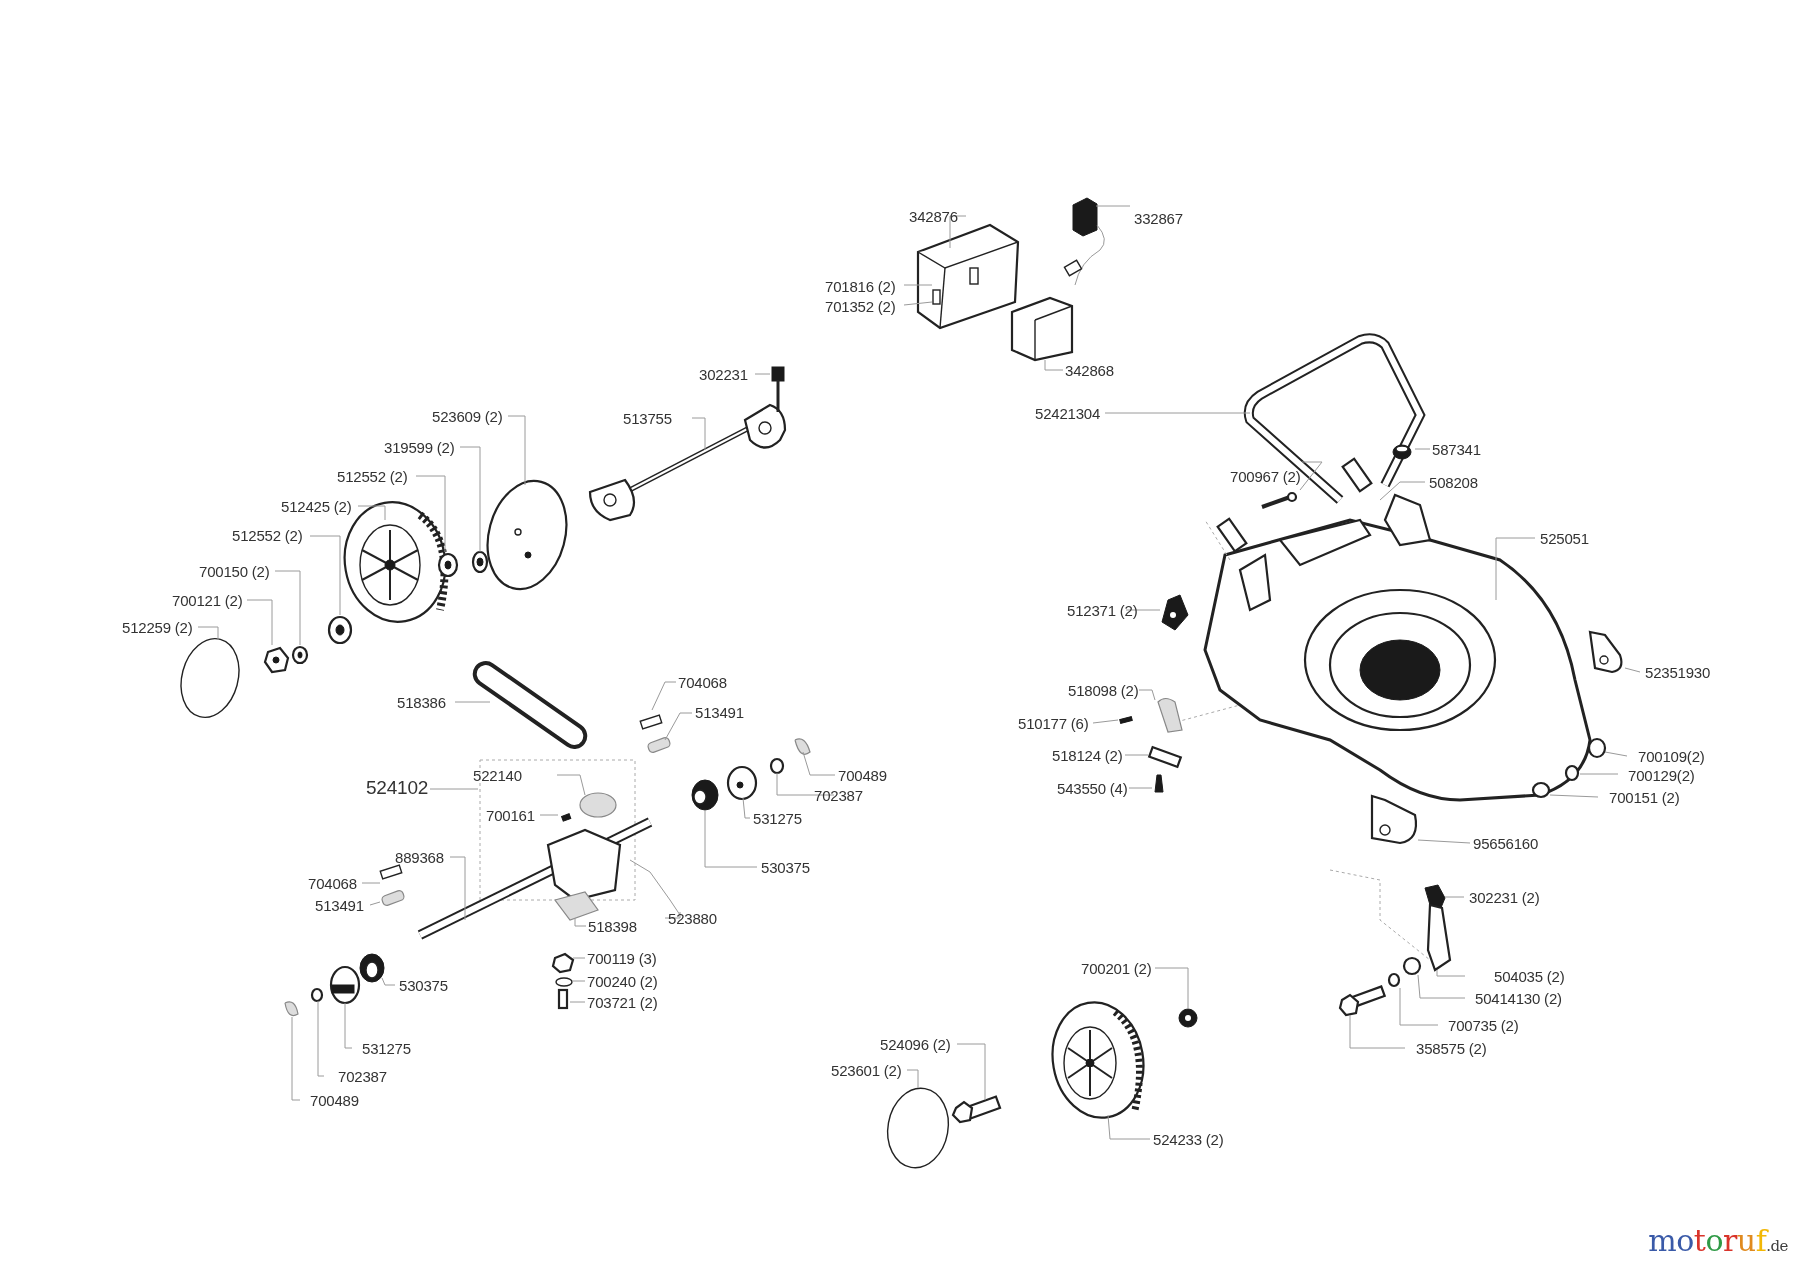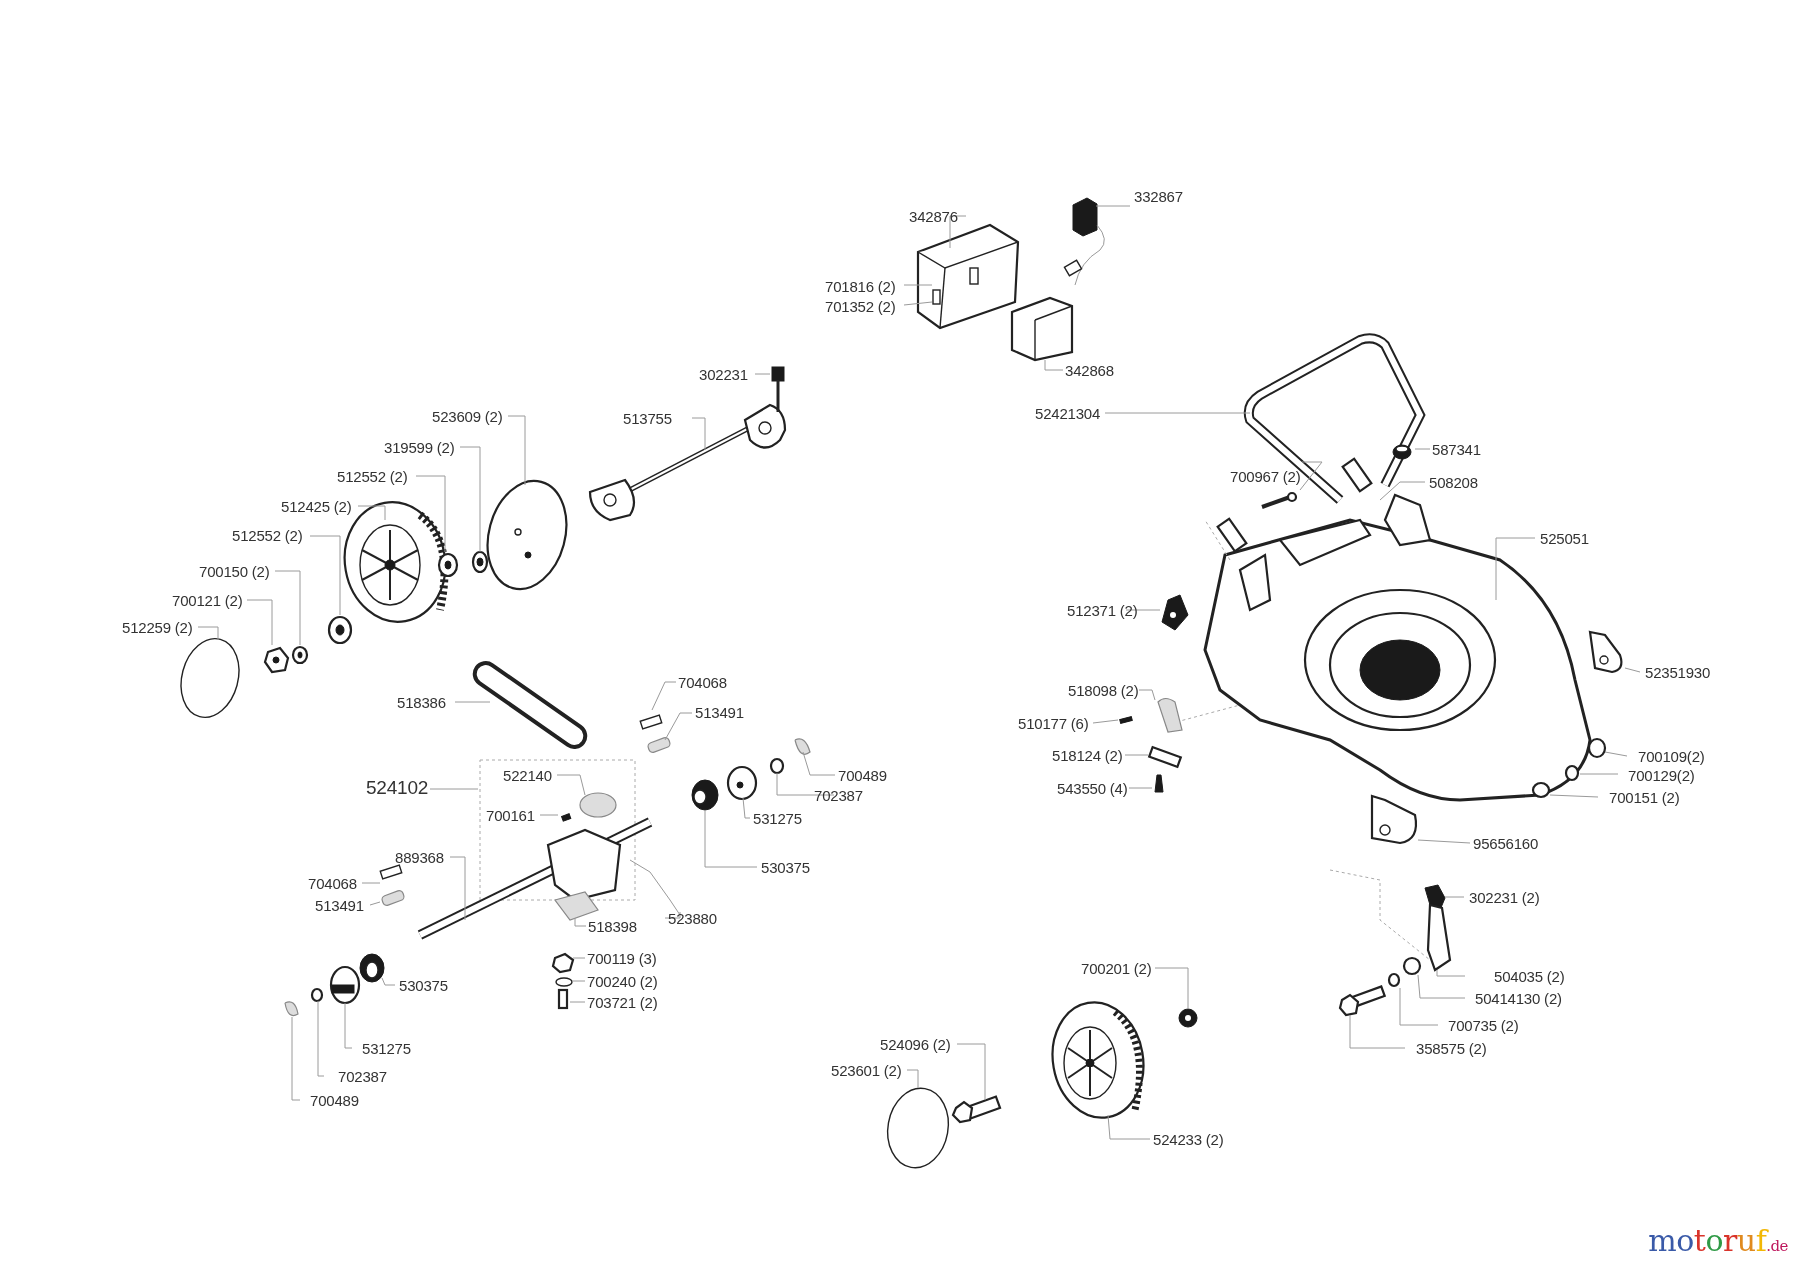--- a/index.html
+++ b/index.html
@@ -2,21 +2,21 @@
 <html><head>
 <meta charset="utf-8">
 <style>
   html,body{margin:0;padding:0;background:#ffffff;}
   body{width:1800px;height:1272px;position:relative;overflow:hidden;font-family:"Liberation Sans",sans-serif;}
   #diagram{position:absolute;left:0;top:0;width:1800px;height:1272px;}
   .lbl{position:absolute;font-size:15px;color:#333;white-space:nowrap;line-height:18px;letter-spacing:-0.2px;}
   .lbl.big{font-size:19px;}
   .logo{position:absolute;right:12px;bottom:14px;font-family:"DejaVu Serif",serif;font-size:30px;letter-spacing:-0.5px;}
   .logo span{display:inline-block;}
-  .logo .tld{font-size:15px;color:#be185d;}
+  .logo .tld{font-size:15px;color:#404040;}
   svg .ol{fill:#fff;stroke:#222;stroke-width:2.2;}
   svg .olt{fill:#fff;stroke:#222;stroke-width:1.4;}
   svg .blk{fill:#1a1a1a;stroke:#1a1a1a;stroke-width:1;}
   svg .lead{fill:none;stroke:#9a9a9a;stroke-width:1;}
   svg .dash{fill:none;stroke:#aaa;stroke-width:1;stroke-dasharray:3 3;}
   svg .gray{fill:#ddd;stroke:#888;stroke-width:1.2;}
 </style>
 </head>
 <body>
 
@@ -273,39 +273,39 @@
     <polyline class="lead" points="1438,1025 1400,1025 1400,988"></polyline>
     <polyline class="lead" points="1405,1048 1350,1048 1350,1015"></polyline>
     <polyline class="lead" points="1155,968 1188,968 1188,1008"></polyline>
     <polyline class="lead" points="957,1044 985,1044 985,1100"></polyline>
     <polyline class="lead" points="907,1070 918,1070 918,1088"></polyline>
     <polyline class="lead" points="1150,1139 1110,1139 1108,1115"></polyline>
   </g>
 </svg>
 
 <div class="lbl" style="left:909px;top:208px">342876</div>
-<div class="lbl" style="left:1134px;top:188px">332867</div>
+<div class="lbl" style="left:1134px;top:210px">332867</div>
 <div class="lbl" style="left:825px;top:278px">701816 (2)</div>
 <div class="lbl" style="left:825px;top:298px">701352 (2)</div>
 <div class="lbl" style="left:1065px;top:362px">342868</div>
 <div class="lbl" style="left:699px;top:366px">302231</div>
 <div class="lbl" style="left:623px;top:410px">513755</div>
 <div class="lbl" style="left:432px;top:408px">523609 (2)</div>
 <div class="lbl" style="left:384px;top:439px">319599 (2)</div>
 <div class="lbl" style="left:337px;top:468px">512552 (2)</div>
 <div class="lbl" style="left:281px;top:498px">512425 (2)</div>
 <div class="lbl" style="left:232px;top:527px">512552 (2)</div>
 <div class="lbl" style="left:199px;top:563px">700150 (2)</div>
 <div class="lbl" style="left:172px;top:592px">700121 (2)</div>
 <div class="lbl" style="left:122px;top:619px">512259 (2)</div>
 <div class="lbl" style="left:397px;top:694px">518386</div>
 <div class="lbl" style="left:678px;top:674px">704068</div>
 <div class="lbl" style="left:695px;top:704px">513491</div>
 <div class="lbl big" style="left:366px;top:779px">524102</div>
-<div class="lbl" style="left:503px;top:767px">522140</div>
+<div class="lbl" style="left:473px;top:767px">522140</div>
 <div class="lbl" style="left:486px;top:807px">700161</div>
 <div class="lbl" style="left:838px;top:767px">700489</div>
 <div class="lbl" style="left:814px;top:787px">702387</div>
 <div class="lbl" style="left:753px;top:810px">531275</div>
 <div class="lbl" style="left:761px;top:859px">530375</div>
 <div class="lbl" style="left:395px;top:849px">889368</div>
 <div class="lbl" style="left:308px;top:875px">704068</div>
 <div class="lbl" style="left:315px;top:897px">513491</div>
 <div class="lbl" style="left:588px;top:918px">518398</div>
 <div class="lbl" style="left:668px;top:910px">523880</div>

